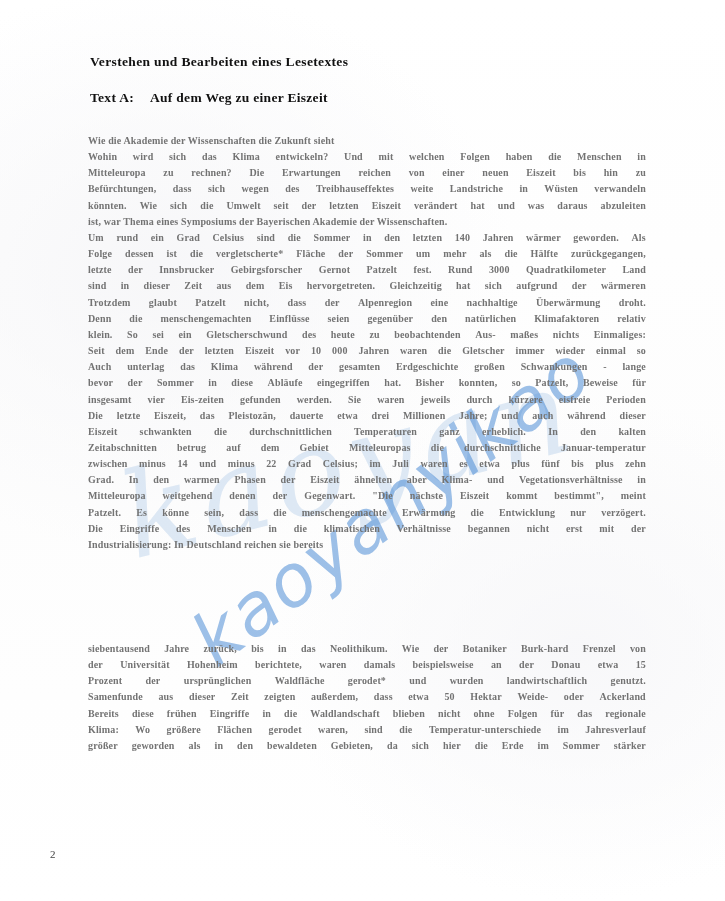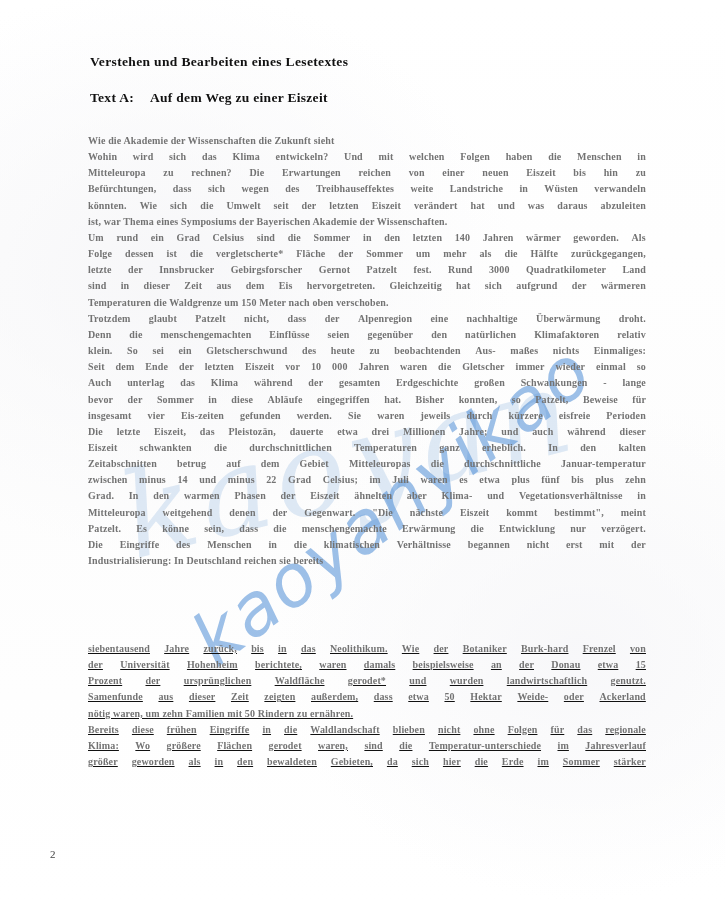--- a/index.html
+++ b/index.html
@@ -101,21 +101,21 @@
     letter-spacing: 0.3px;
   }
   .doc-subtitle .lbl { margin-right: 16px; }
 
   .block {
     position: absolute;
     left: 88px;
     width: 558px;
   }
   #block-one { top: 133px; }
-  #block-two { top: 641px; text-decoration: underline; }
+  #block-two { top: 641px; }
 
   .tline {
     display: block;
     font-size: 10px;
     font-weight: bold;
     line-height: 16.15px;
     letter-spacing: 0.15px;
     white-space: nowrap;
     color: #737373;
   }
@@ -278,21 +278,20 @@
           <span>dem</span>
           <span>Eis</span>
           <span>hervorgetreten.</span>
           <span>Gleichzeitig</span>
           <span>hat</span>
           <span>sich</span>
           <span>aufgrund</span>
           <span>der</span>
           <span>wärmeren</span>
         </div>
-        <div class="tline">Temperaturen die Waldgrenze um 150 Meter nach oben verschoben.</div>
         <div class="tline just">
           <span>Trotzdem</span>
           <span>glaubt</span>
           <span>Patzelt</span>
           <span>nicht,</span>
           <span>dass</span>
           <span>der</span>
           <span>Alpenregion</span>
           <span>eine</span>
           <span>nachhaltige</span>
@@ -557,21 +556,20 @@
           <span>zeigten</span>
           <span>außerdem,</span>
           <span>dass</span>
           <span>etwa</span>
           <span>50</span>
           <span>Hektar</span>
           <span>Weide-</span>
           <span>oder</span>
           <span>Ackerland</span>
         </div>
-        <div class="tline">nötig waren, um zehn Familien mit 50 Rindern zu ernähren.</div>
         <div class="tline just">
           <span>Bereits</span>
           <span>diese</span>
           <span>frühen</span>
           <span>Eingriffe</span>
           <span>in</span>
           <span>die</span>
           <span>Waldlandschaft</span>
           <span>blieben</span>
           <span>nicht</span>

